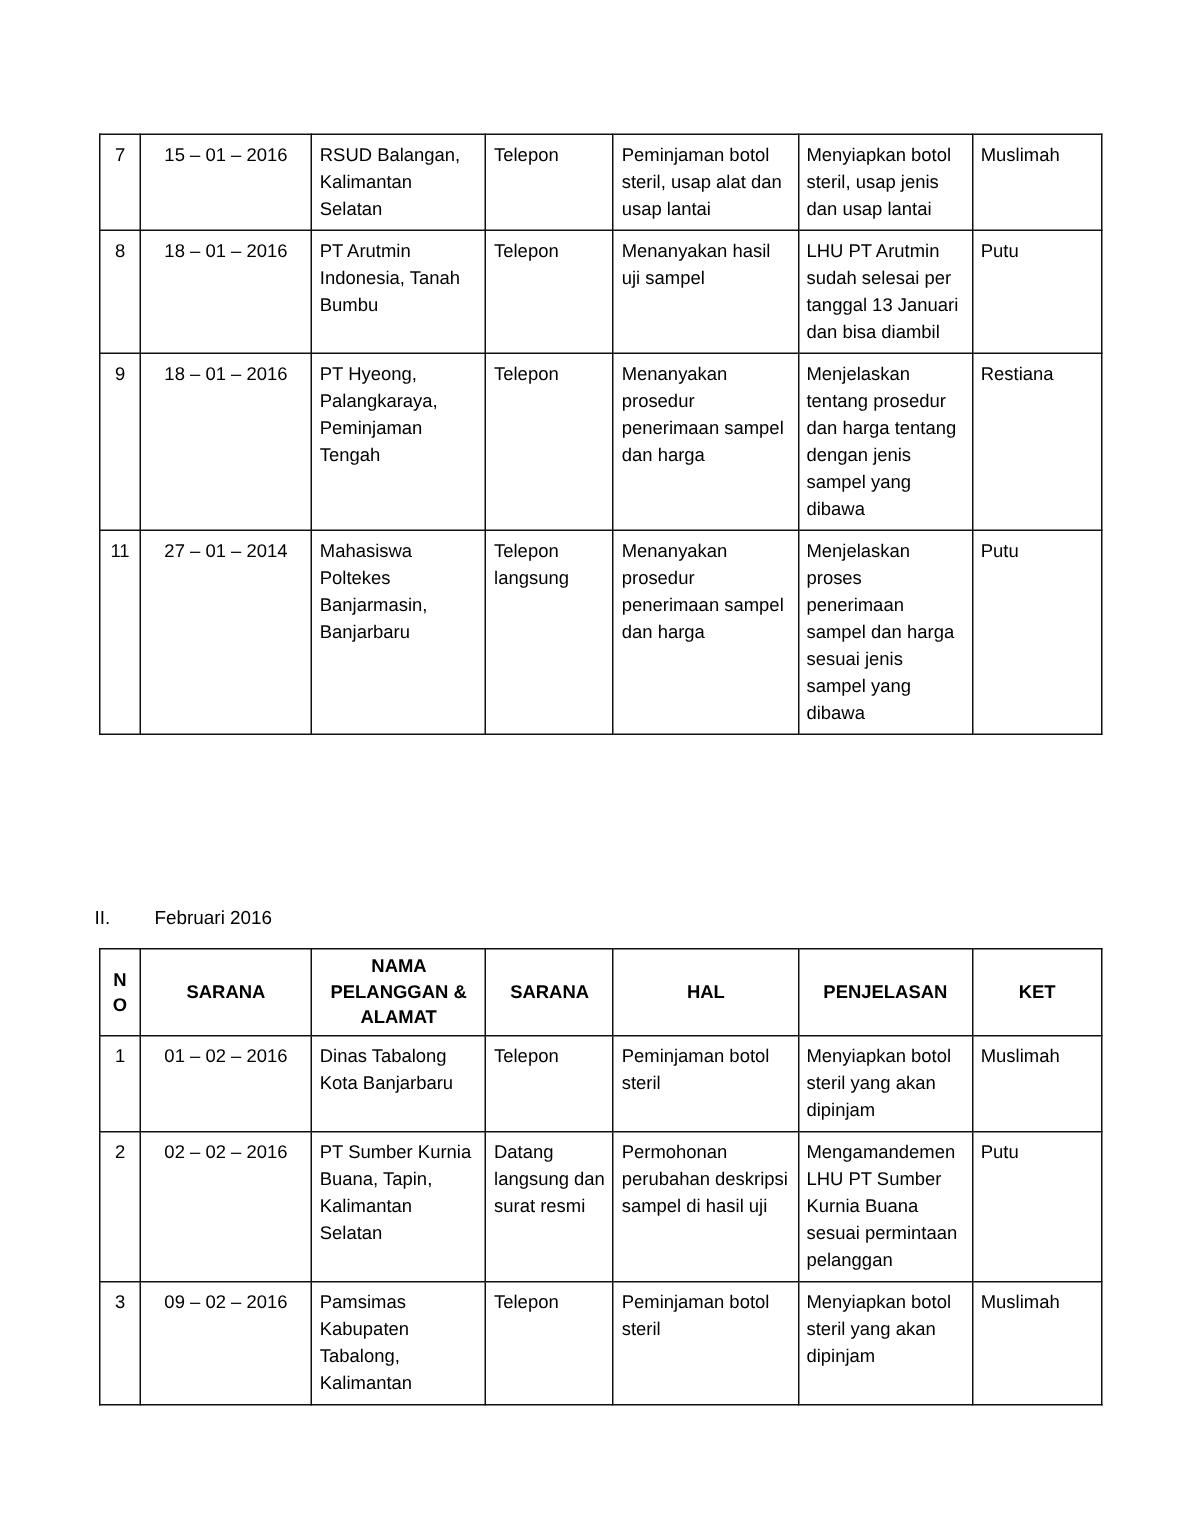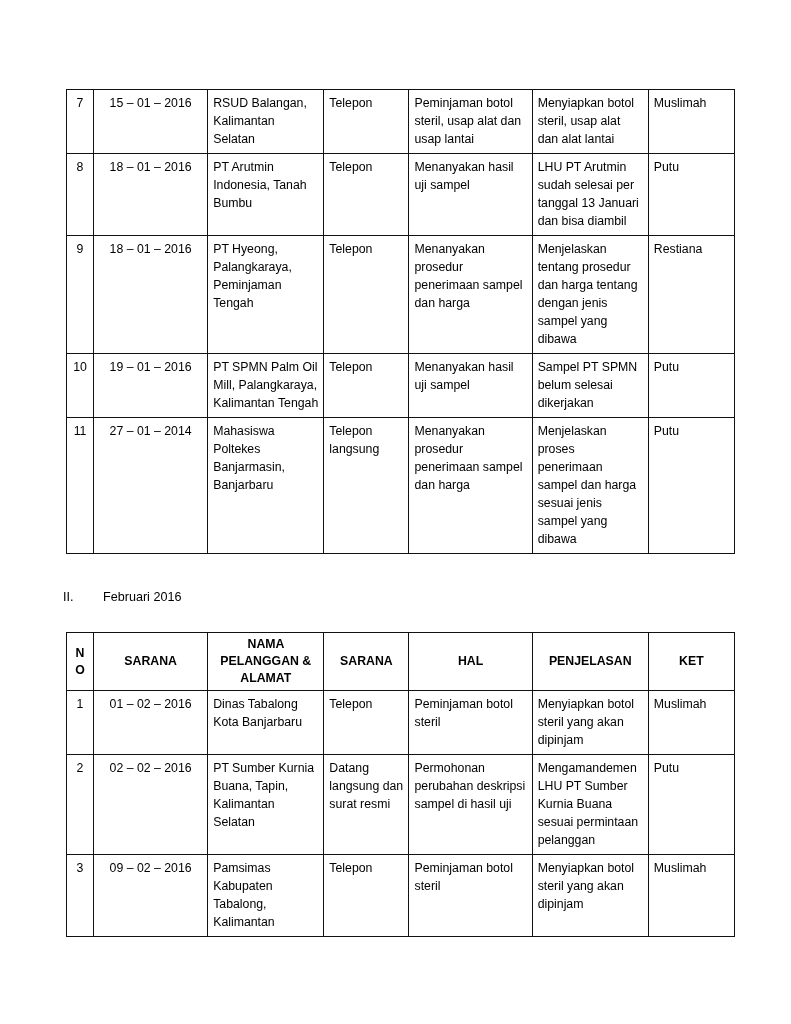--- a/index.html
+++ b/index.html
@@ -78,21 +78,21 @@
     letter-spacing: 0;
     padding-left: 2px;
     padding-right: 2px;
   }
   th.th-no .stack { display: block; }
 
   
   .section-heading {
     position: absolute;
     left: 63px;
-    top: 588px;
+    top: 603px;
     font-size: 12.6px;
     line-height: 18px;
     white-space: nowrap;
   }
   .section-heading .numeral {
     display: inline-block;
     width: 40px;
   }
 
   
@@ -116,49 +116,40 @@
         <col class="c-penj">
         <col class="c-ket">
     </colgroup>
     <tbody>
       <tr>
         <td class="num">7</td>
         <td class="date">15 – 01 – 2016</td>
         <td>RSUD Balangan, Kalimantan Selatan</td>
         <td>Telepon</td>
         <td>Peminjaman botol steril, usap alat dan usap lantai</td>
-        <td>Menyiapkan botol steril, usap alat dan alat lantai</td>
+        <td>Menyiapkan botol steril, usap jenis dan usap lantai</td>
         <td>Muslimah</td>
       </tr>
       <tr>
         <td class="num">8</td>
         <td class="date">18 – 01 – 2016</td>
         <td>PT Arutmin Indonesia, Tanah Bumbu</td>
         <td>Telepon</td>
         <td>Menanyakan hasil uji sampel</td>
         <td>LHU PT Arutmin sudah selesai per tanggal 13 Januari dan bisa diambil</td>
         <td>Putu</td>
       </tr>
       <tr>
         <td class="num">9</td>
         <td class="date">18 – 01 – 2016</td>
         <td>PT Hyeong, Palangkaraya, Peminjaman Tengah</td>
         <td>Telepon</td>
         <td>Menanyakan prosedur penerimaan sampel dan harga</td>
         <td>Menjelaskan tentang prosedur dan harga tentang dengan jenis sampel yang dibawa</td>
         <td>Restiana</td>
-      </tr>
-      <tr>
-        <td class="num">10</td>
-        <td class="date">19 – 01 – 2016</td>
-        <td>PT SPMN Palm Oil Mill, Palangkaraya, Kalimantan Tengah</td>
-        <td>Telepon</td>
-        <td>Menanyakan hasil uji sampel</td>
-        <td>Sampel PT SPMN belum selesai dikerjakan</td>
-        <td>Putu</td>
       </tr>
       <tr>
         <td class="num">11</td>
         <td class="date">27 – 01 – 2014</td>
         <td>Mahasiswa Poltekes Banjarmasin, Banjarbaru</td>
         <td>Telepon langsung</td>
         <td>Menanyakan prosedur penerimaan sampel dan harga</td>
         <td>Menjelaskan proses penerimaan sampel dan harga sesuai jenis sampel yang dibawa</td>
         <td>Putu</td>
       </tr>

